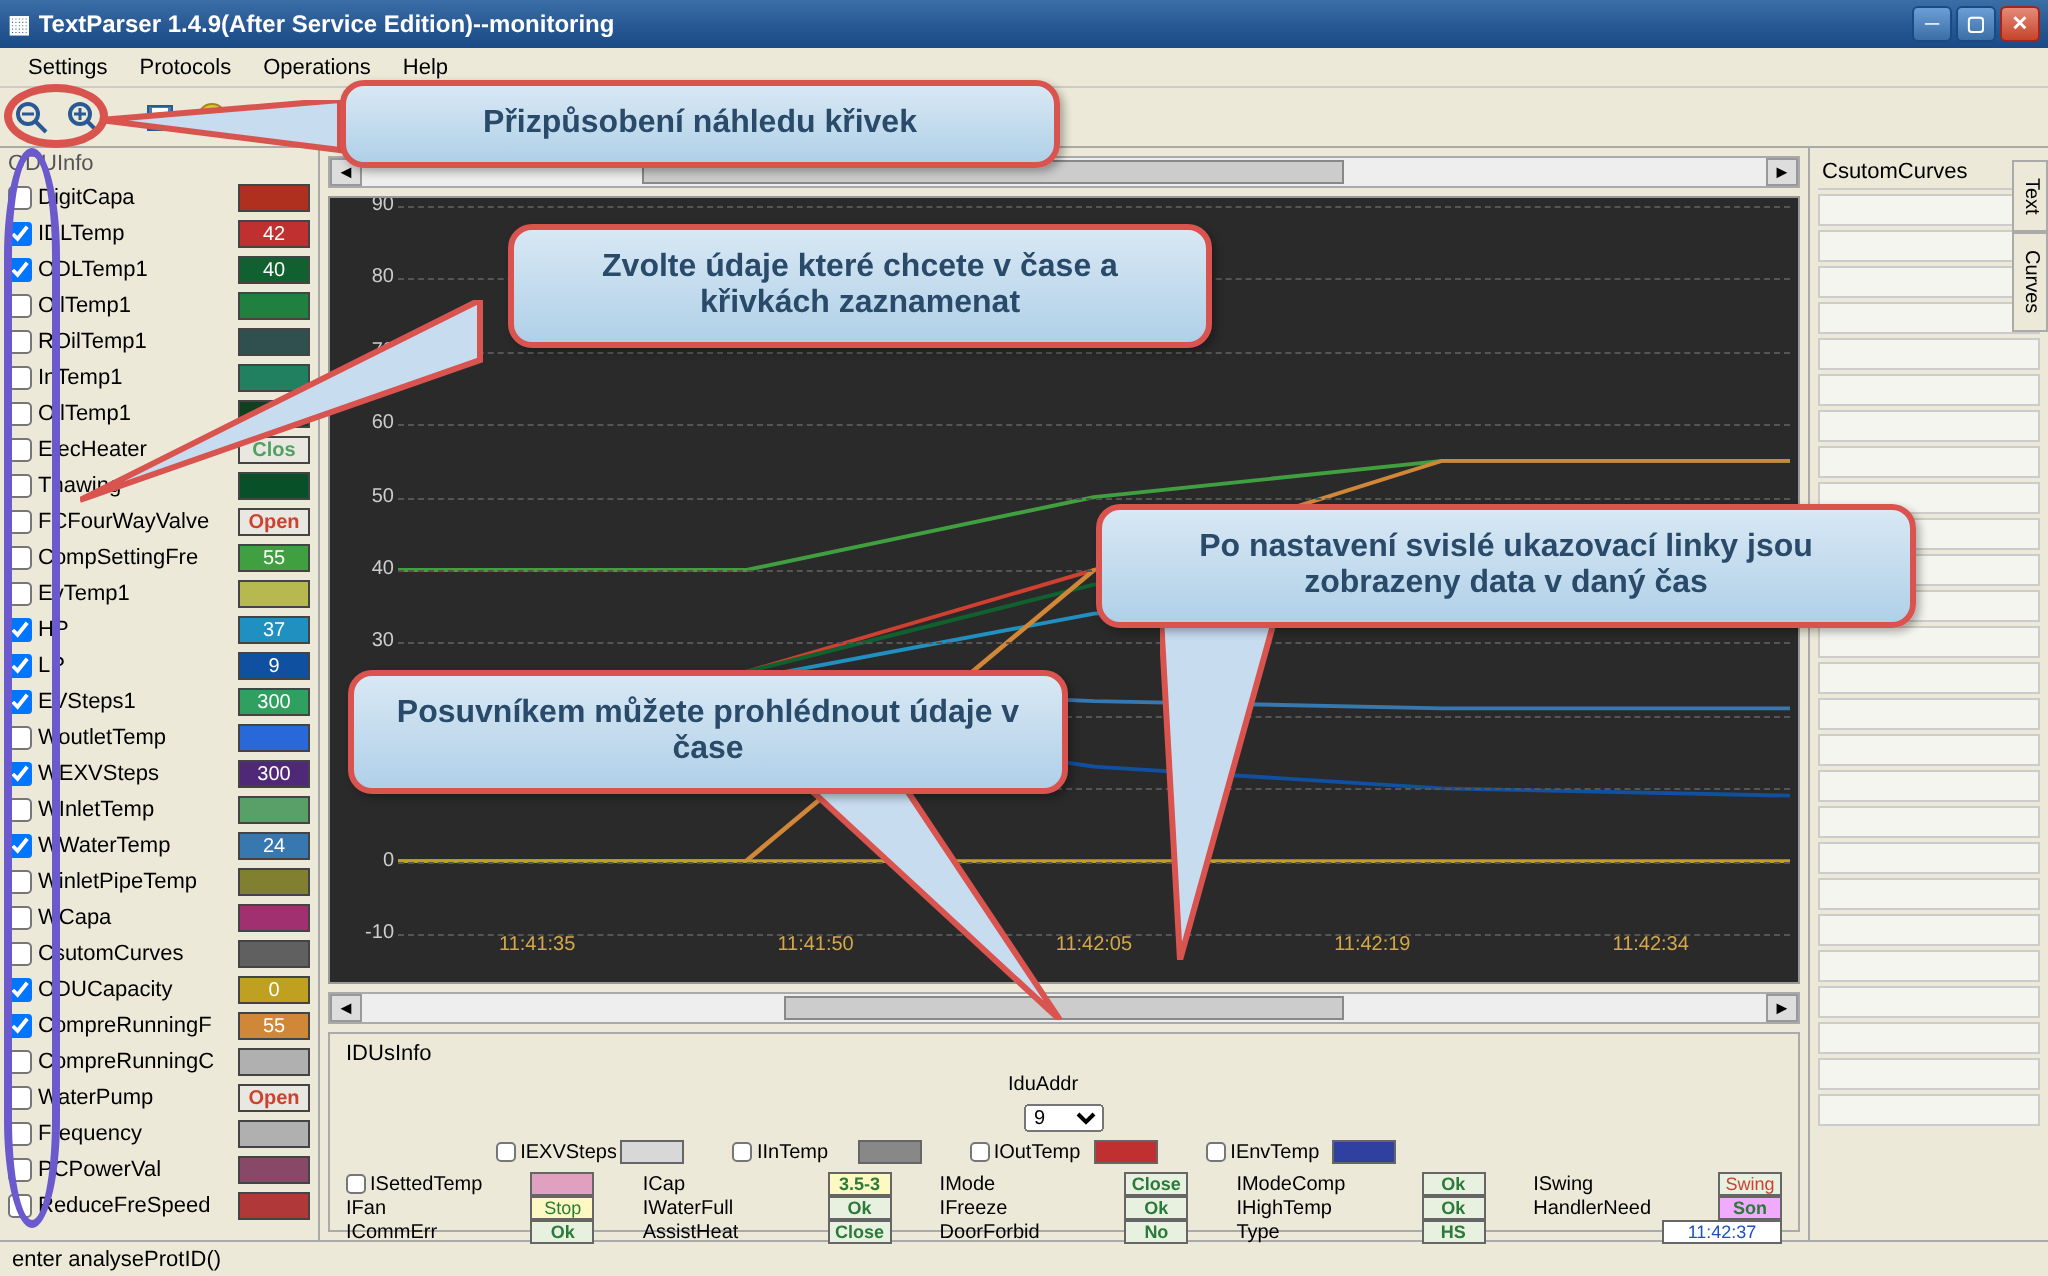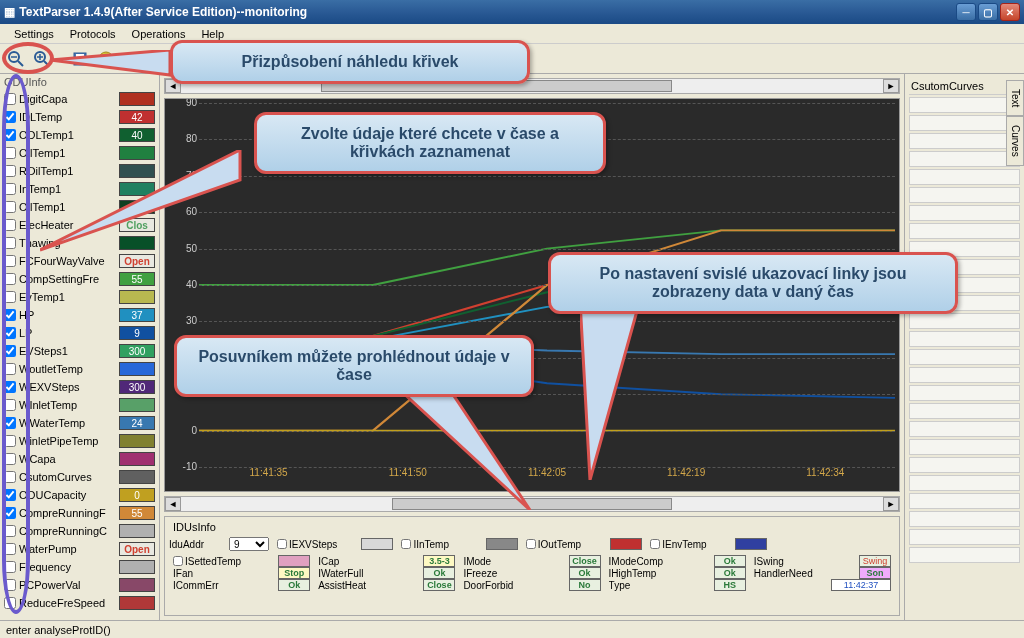--- a/index.html
+++ b/index.html
@@ -44,27 +44,27 @@
   .plot-area { position: absolute; left: 30px; right: 0; top: 0; bottom: 20px; }
   .grid-line-h { position: absolute; left: 0; right: 0; border-top: 1px dashed #555; }
   .scroll-h { height: 16px; background: #ece9d8; border: 1px solid #aaa; display: flex; align-items: center; }
   .scroll-arrow { width: 16px; height: 14px; background: #ddd; border: 1px solid #999; display: flex; align-items: center; justify-content: center; font-size: 9px; cursor: pointer; }
   .scroll-track { flex: 1; height: 14px; background: #eee; position: relative; }
   .scroll-thumb { position: absolute; height: 12px; top: 1px; background: #ccc; border: 1px solid #888; }
   
   
   .idu-panel { height: 100px; background: #ece9d8; border: 1px solid #aaa; padding: 4px; font-size: 10px; }
   .idu-title { font-size: 11px; margin-bottom: 4px; padding-left: 4px; }
-  .idu-grid { display: grid; grid-template-columns: repeat(5, 1fr); gap: 2px 8px; padding: 0 4px; }
+  .idu-grid { display: grid; grid-template-columns: repeat(5, 1fr); gap: 2px 24px; padding: 0 4px; }
   .idu-item { display: flex; align-items: center; gap: 2px; }
   .idu-check { width: 10px; height: 10px; }
   .idu-label { flex: 1; font-size: 10px; overflow: hidden; white-space: nowrap; }
   .idu-val { width: 32px; height: 12px; font-size: 9px; display: flex; align-items: center; justify-content: center; border: 1px solid #666; }
   .idu-select { font-size: 10px; height: 14px; width: 40px; }
-  .idu-addr-row { display: flex; align-items: center; gap: 4px; margin-bottom: 4px; }
+  .idu-addr-row { display: flex; align-items: center; gap: 4px; margin-bottom: 4px; flex-direction: column; }
   
   
   .right-panel { width: 120px; background: #ece9d8; border-left: 1px solid #aaa; padding: 4px; display: flex; flex-direction: column; }
   .right-title { font-size: 11px; padding: 2px; border-bottom: 1px solid #ccc; }
   .custom-curve-row { height: 16px; border: 1px solid #ccc; margin: 2px 0; background: #f5f5f0; }
   
   
   .right-tabs { position: absolute; right: 0; top: 80px; width: 18px; display: flex; flex-direction: column; }
   .right-tab { writing-mode: vertical-rl; font-size: 10px; padding: 8px 2px; background: #ece9d8; border: 1px solid #aaa; cursor: pointer; }
   
@@ -392,21 +392,21 @@
           <div class="idu-item">
 
       <span class="idu-label">ISwing</span>
       <span class="idu-val" style="background:#e8f0e0;color:#d04030;font-weight:normal">Swing</span>
     </div>
         </div>
       <div class="idu-grid" id="idu-row-2">
           <div class="idu-item">
 
       <span class="idu-label">IFan</span>
-      <span class="idu-val" style="background:#fef9c3;color:#2a7a3a;font-weight:bold">Stop</span>
+      <span class="idu-val" style="background:#fef9c3;color:#2a7a3a;font-weight:normal">Stop</span>
     </div>
           <div class="idu-item">
 
       <span class="idu-label">IWaterFull</span>
       <span class="idu-val" style="background:#e8f0e0;color:#2a7a3a;font-weight:bold">Ok</span>
     </div>
           <div class="idu-item">
 
       <span class="idu-label">IFreeze</span>
       <span class="idu-val" style="background:#e8f0e0;color:#2a7a3a;font-weight:bold">Ok</span>

